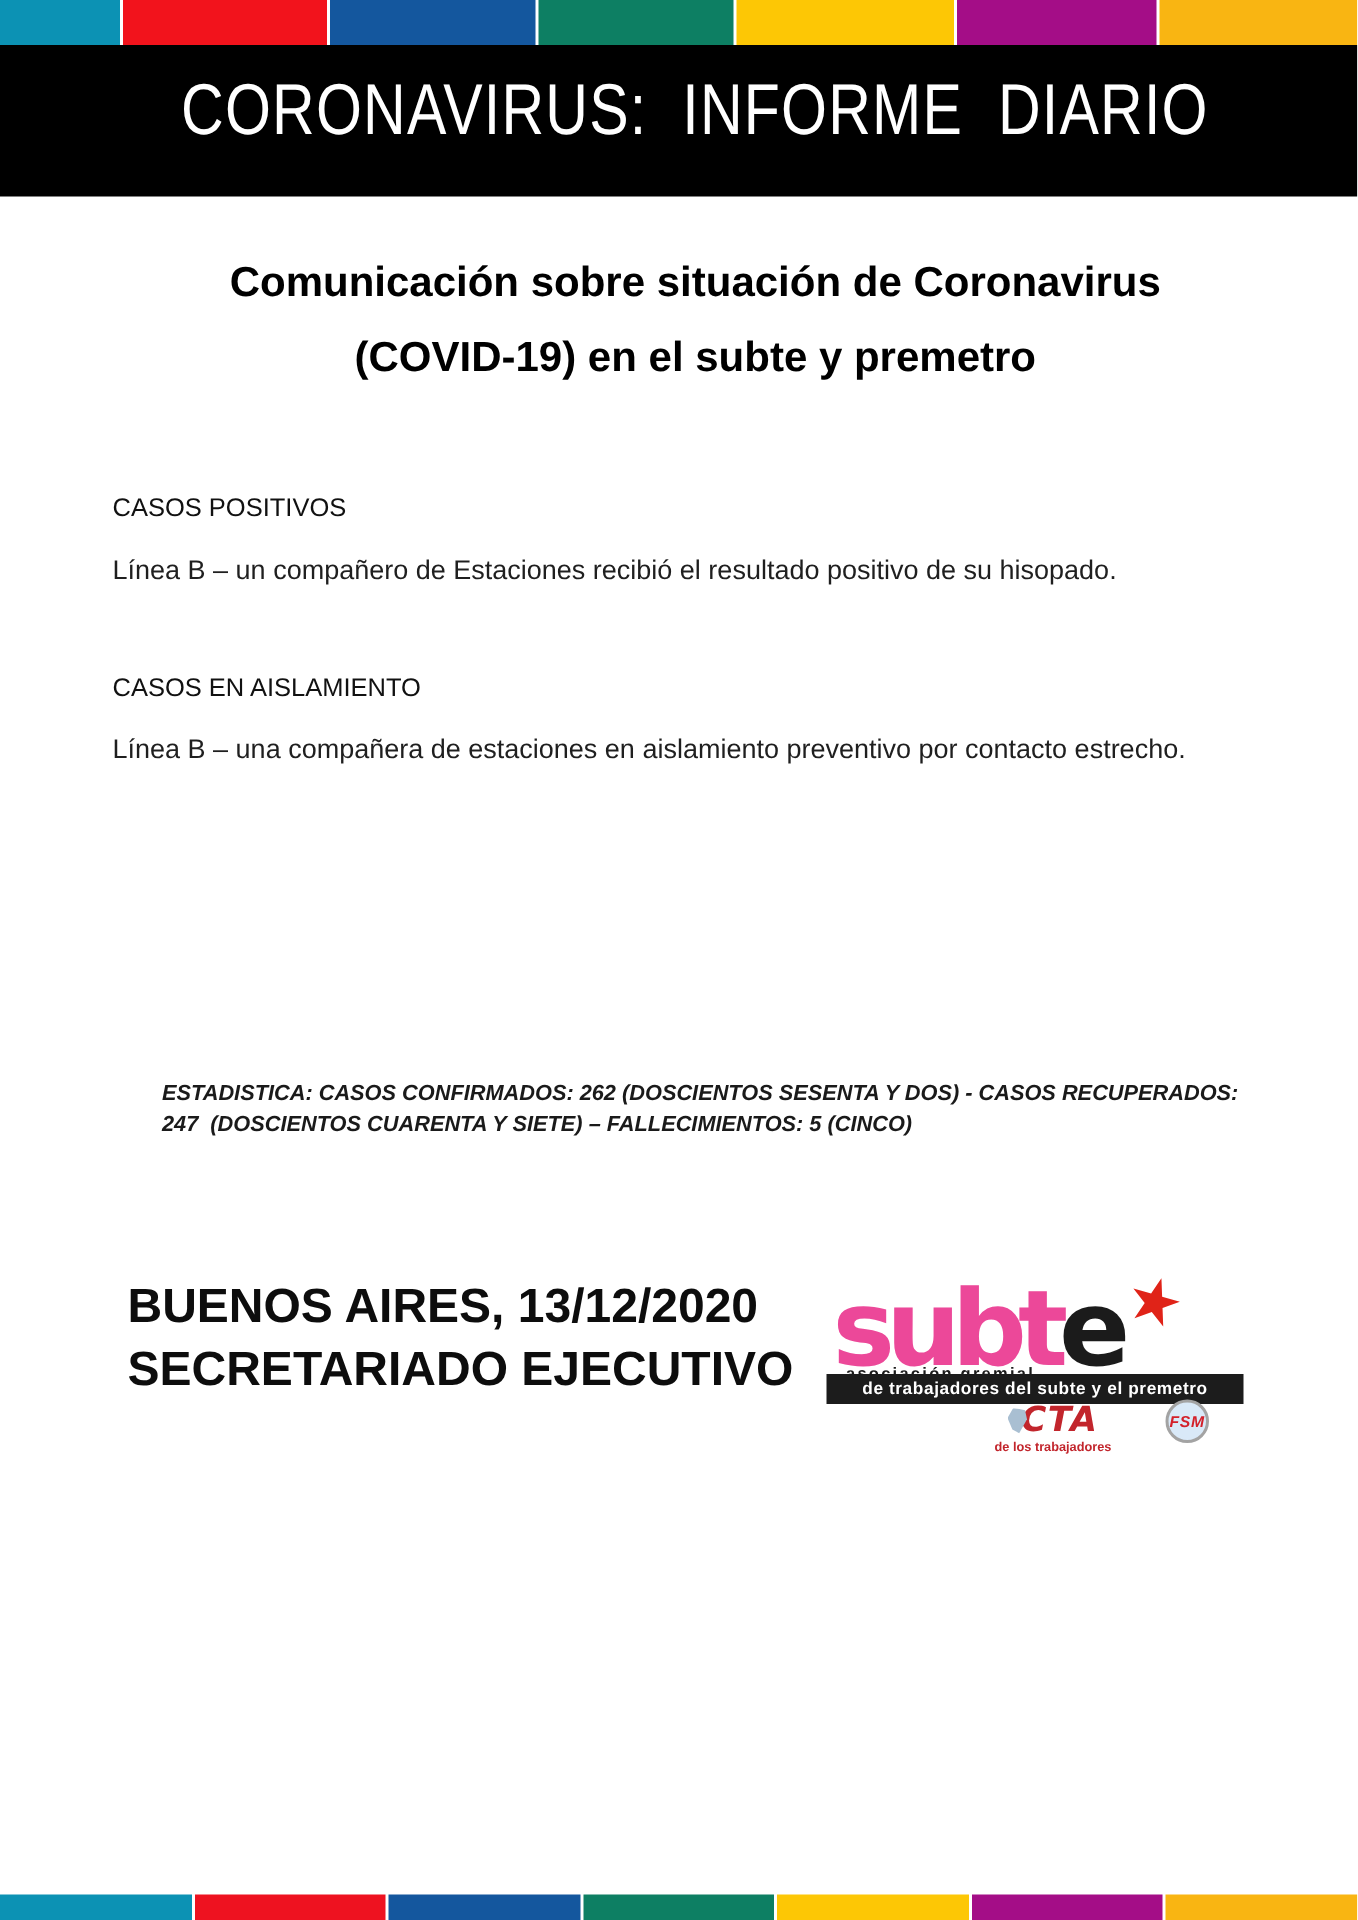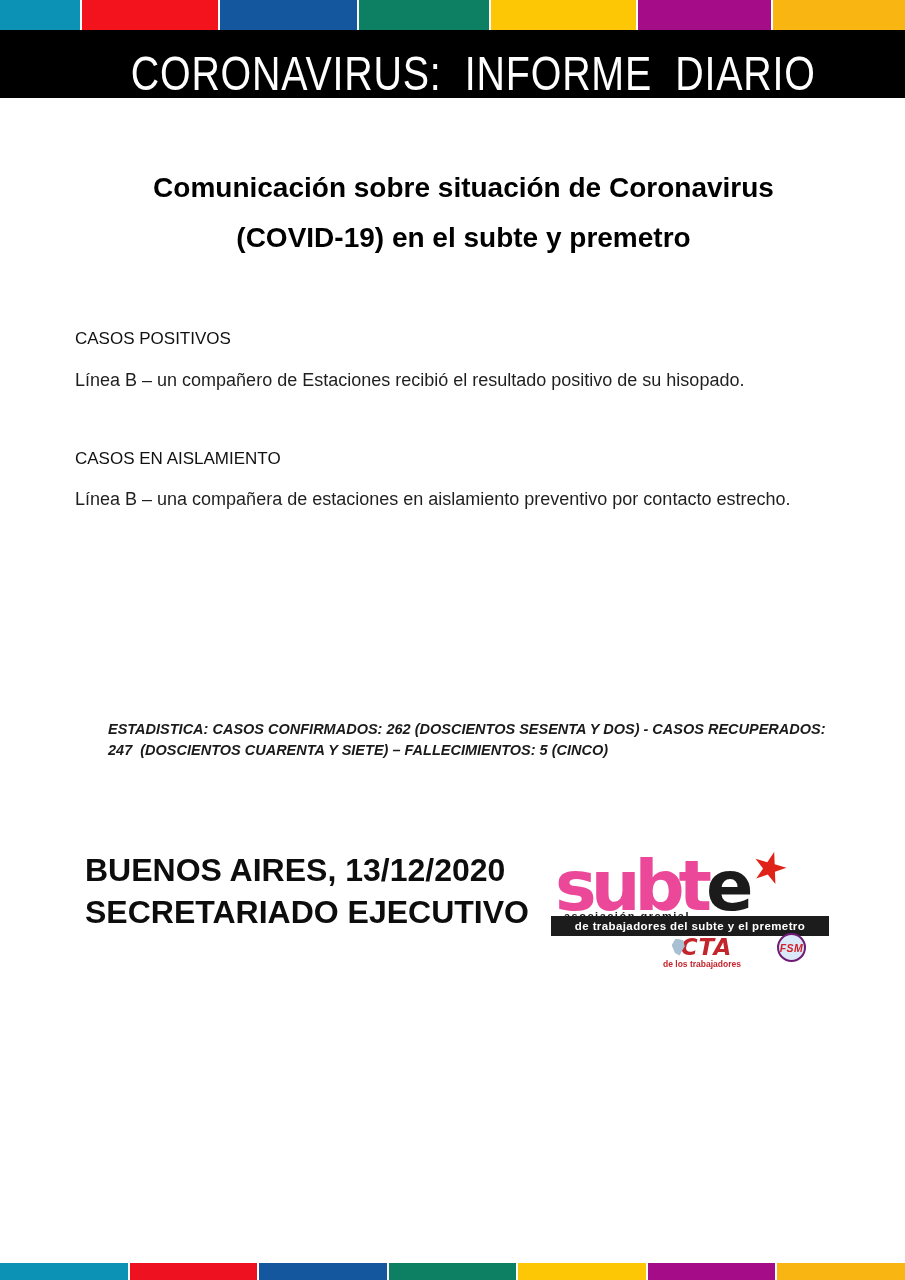--- a/index.html
+++ b/index.html
@@ -9,22 +9,22 @@
   }
 
   
   .stripe { position:absolute; left:0; right:0; display:flex; gap:2px; background:#ffffff; }
   .stripe.top    { top:0; height:30px; }
   .stripe.bottom { top:1263px; height:17px; }
   .stripe-seg { height:100%; }
 
   
   .band {
-    position:absolute; top:30px; left:0; right:0; height:68px;
-    background:#000000; text-align:center;
+    position:absolute; top:30px; left:0; right:0; height:101px;
+    background:#000000; 
   }
   .band-text {
     display:inline-block; color:#ffffff; font-size:48px; font-weight:400;
     line-height:87px; letter-spacing:1px; word-spacing:14px;
     transform:scaleX(0.82); transform-origin:center center; white-space:nowrap;
     padding-left:50px;
   }
 
   
   .doc-title {
@@ -86,21 +86,21 @@
     clip-path:polygon(30% 0, 90% 10%, 100% 45%, 60% 100%, 25% 85%, 0 40%);
     margin-right:-4px;
   }
   .cta-label {
     color:#c2252c; font-weight:700; font-style:italic; font-size:23px; letter-spacing:1px;
     vertical-align:middle; font-family:"DejaVu Sans", sans-serif;
   }
   .cta-sub { color:#c2252c; font-weight:700; font-size:8.5px; margin-top:-1px; }
   .fsm {
     position:absolute; left:226px; top:83px; width:29px; height:29px; border-radius:50%;
-    background:#d9e9f8; border:2px solid #701a75; box-sizing:border-box;
+    background:#d9e9f8; border:2px solid #a3a3a3; box-sizing:border-box;
     display:flex; align-items:center; justify-content:center;
   }
   .fsm-label { color:#d3202a; font-weight:700; font-style:italic; font-size:10.5px; letter-spacing:0.5px; }
 </style>
 </head>
 <body>
 
 <div class="page">
 
   <div class="stripe top">

